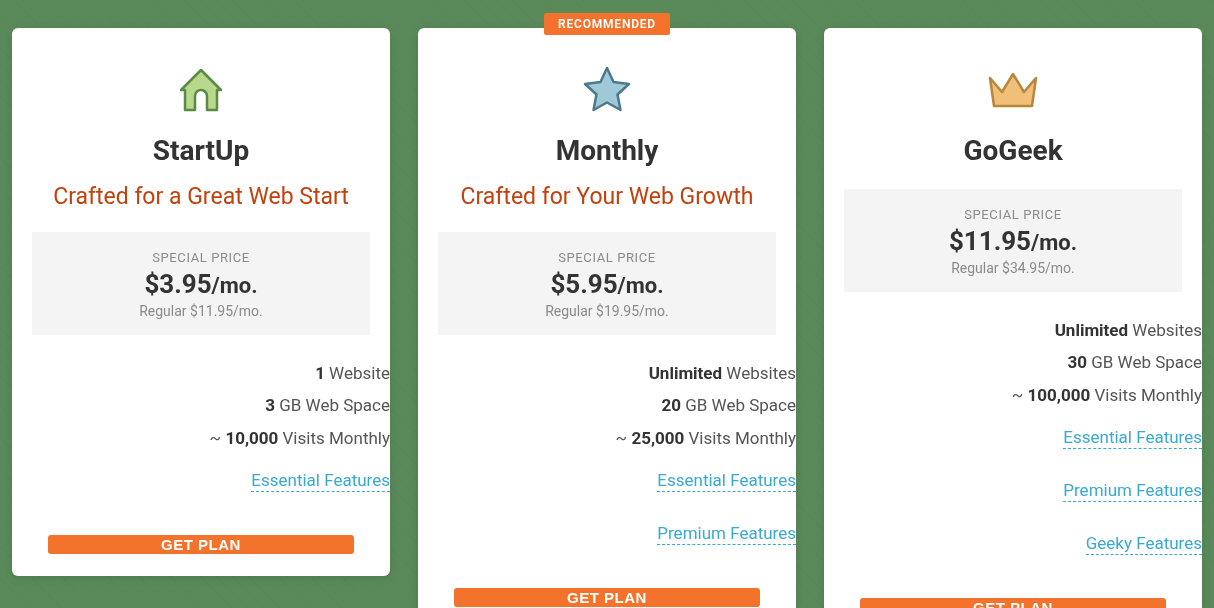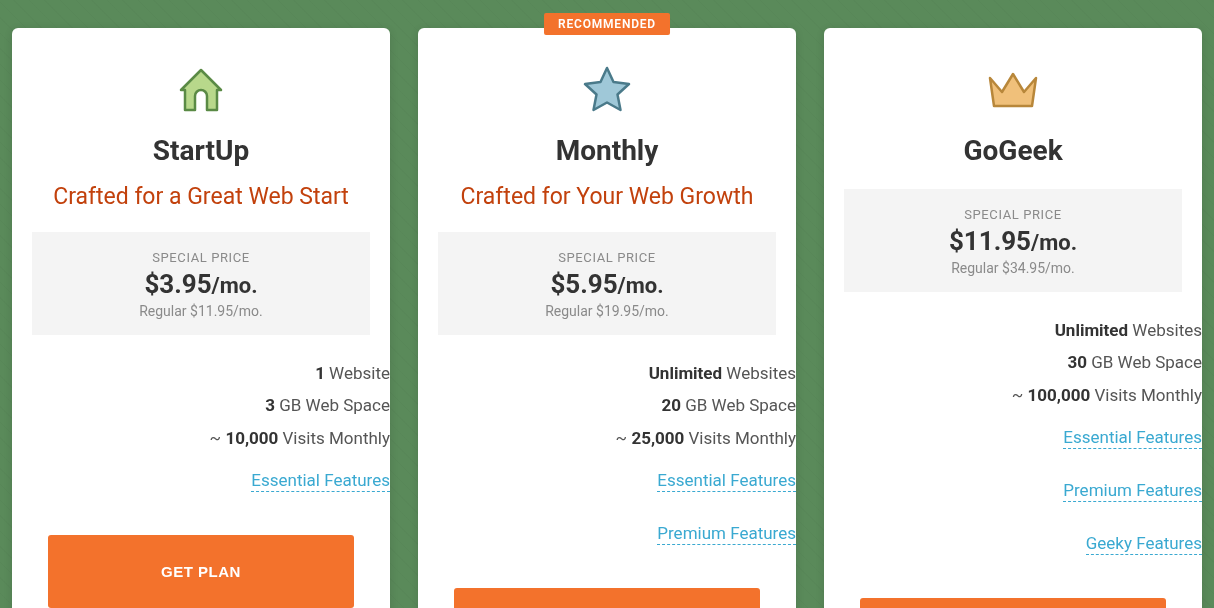--- a/index.html
+++ b/index.html
@@ -66,21 +66,21 @@
       margin: 15px 0;
       cursor: pointer;
     }
     .btn {
       background: #f3722c;
       color: #fff;
       border: none;
       font-size: 15px;
       font-weight: 700;
       letter-spacing: 0.5px;
-      padding: 28px 0;
+      padding: 1px 0;
       width: calc(100% - 72px);
       margin-top: 28px;
       cursor: pointer;
       border-radius: 3px;
     }
   </style>
 </head>
 <body>
 
 <div class="card">

